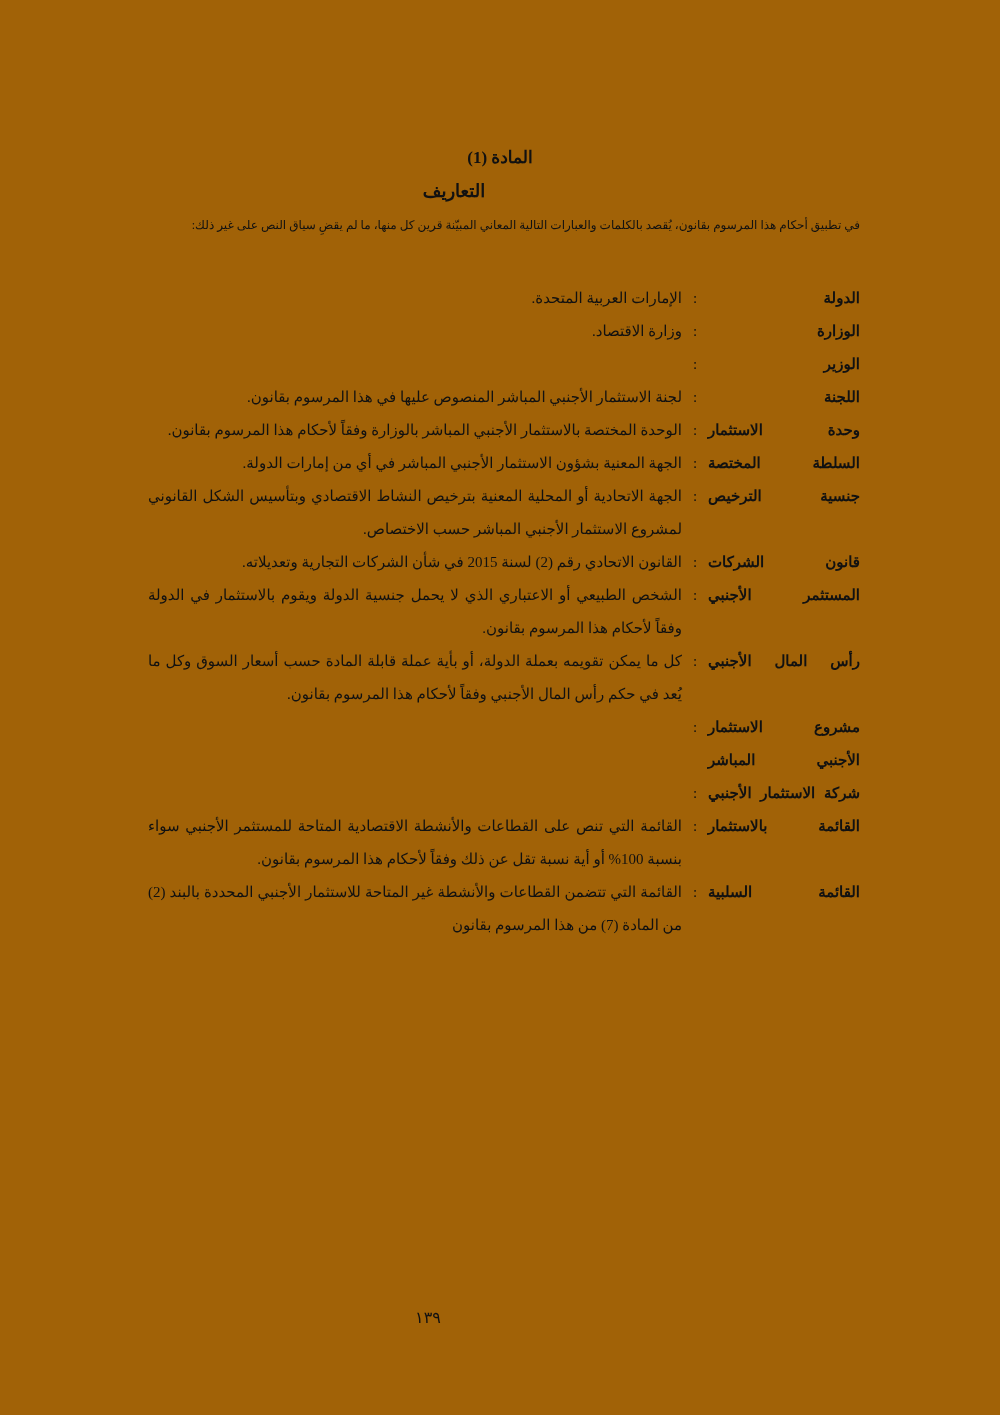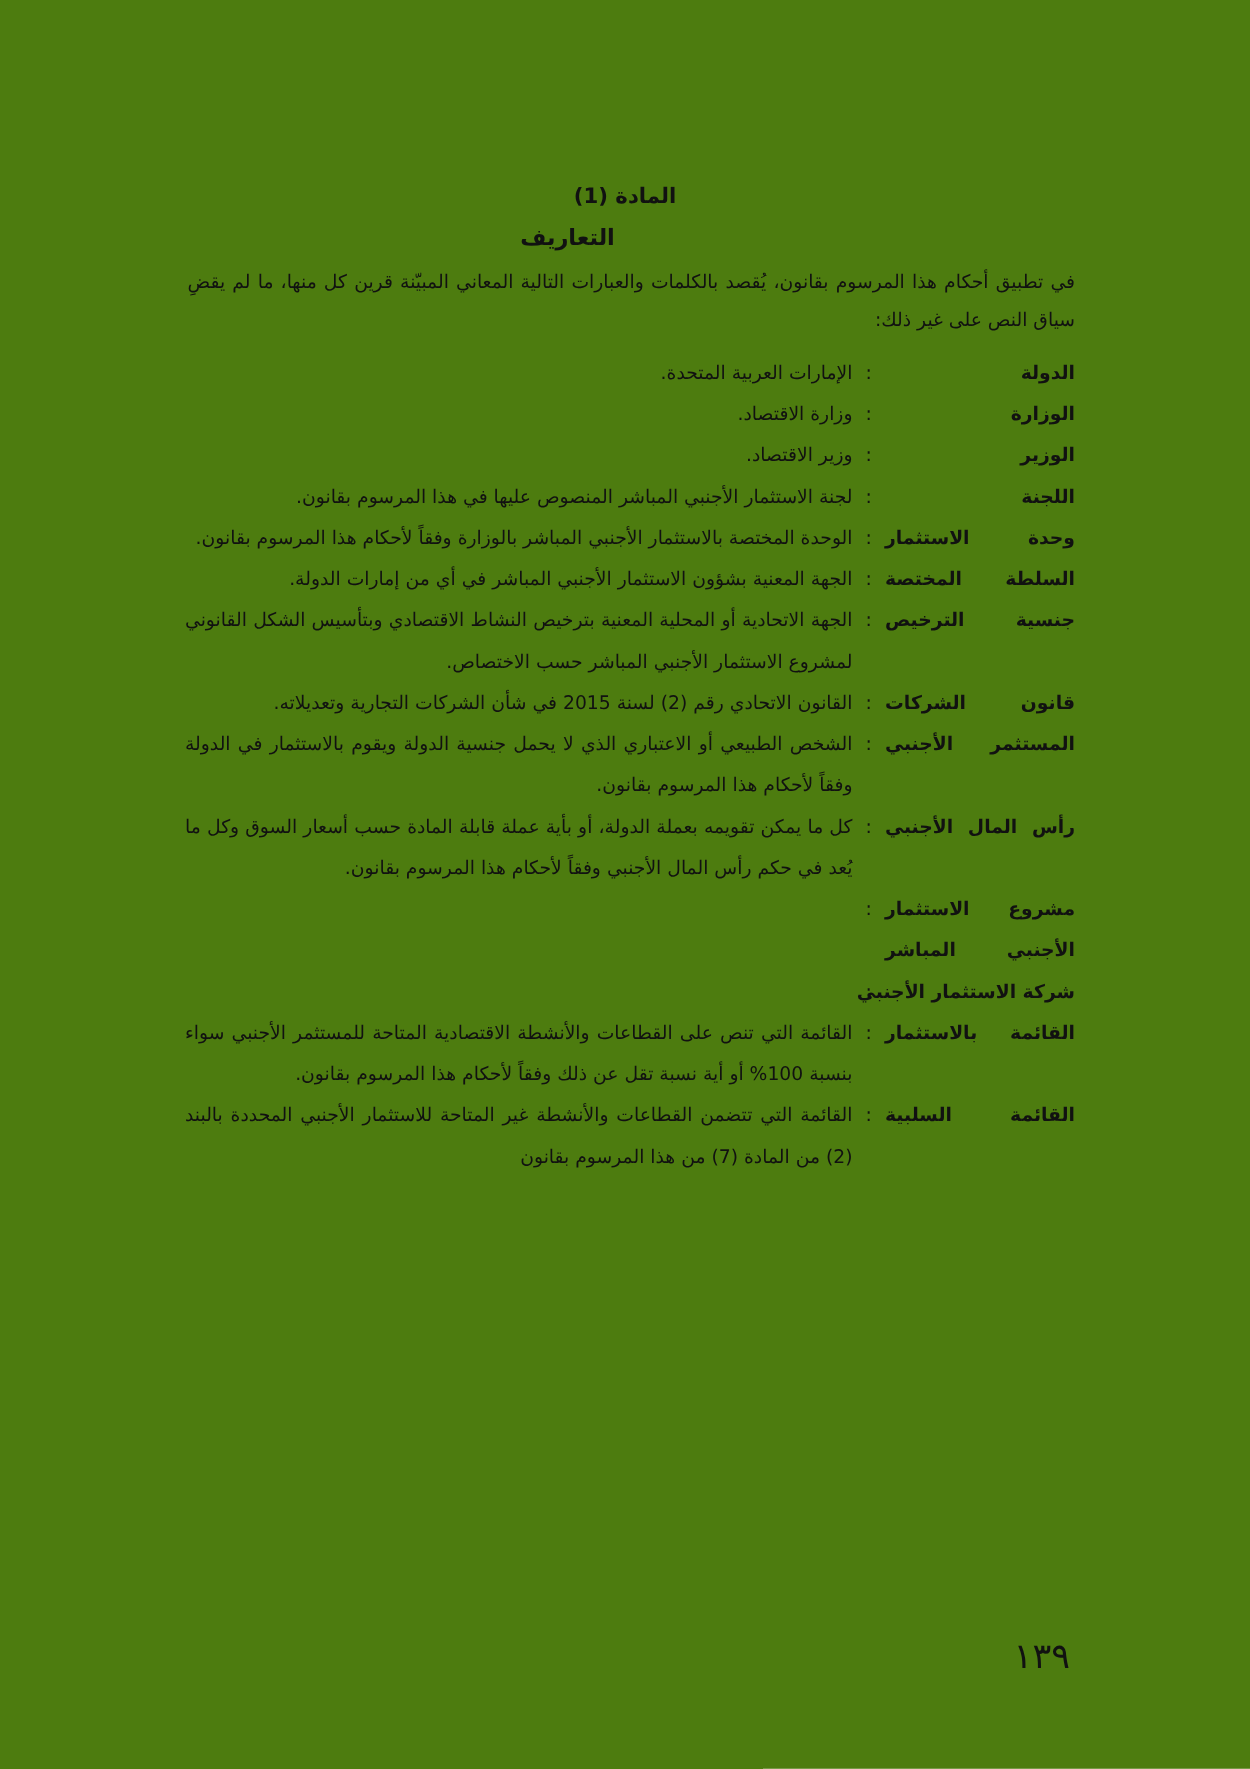--- a/index.html
+++ b/index.html
@@ -1,42 +1,42 @@
 <!DOCTYPE html>
 <html lang="ar" dir="rtl"><head>
 <meta charset="utf-8">
 <style>
   html, body { margin: 0; padding: 0; background: #ffffff; }
   body {
     width: 1000px; height: 1415px; position: relative; overflow: hidden;
     font-family: "DejaVu Sans", "Liberation Sans", sans-serif;
     color: #111;
   }
-  .page { position: absolute; left: 0; top: 0; width: 1000px; height: 1415px; background: #4d7c0f; }
+  .page { position: absolute; left: 0; top: 0; width: 1000px; height: 1415px; background: #a16207; font-family: Liberation Serif, serif; }
   .article-title {
     position: absolute; top: 147px; left: 0; width: 1000px; text-align: center;
     font-weight: bold; font-size: 17px;
   }
   .section-title {
     position: absolute; top: 180px; left: 0; width: 908px; text-align: center;
     font-weight: bold; font-size: 18px;
   }
   .intro {
     position: absolute; top: 210px; right: 140px; width: 710px;
-    font-size: 15px; line-height: 31px; text-align: justify;
+    font-size: 12px; line-height: 31px; text-align: justify;
   }
   .defs { position: absolute; top: 282px; right: 140px; width: 712px; }
   .def-row { display: flex; flex-direction: row; align-items: flex-start; font-size: 15px; line-height: 33px; }
   .def-term { width: 152px; flex: 0 0 152px; font-weight: bold; text-align: justify; text-align-last: justify; white-space: nowrap; }
   .def-term .line { display: block; }
   .def-colon { width: 26px; flex: 0 0 26px; text-align: center; }
   .def-text { flex: 1; text-align: justify; }
   .page-number {
-    position: absolute; top: 1308px; left: 0; width: 856px; 
-    font-size: 28px; letter-spacing: 2px;
+    position: absolute; top: 1308px; left: 0; width: 856px; text-align: center;
+    font-size: 16px; letter-spacing: 2px;
   }
 </style>
 </head>
 <body>
 
 <div class="page">
   <div class="article-title">المادة (1)</div>
   <div class="section-title">التعاريف</div>
   <div class="intro">في تطبيق أحكام هذا المرسوم بقانون، يُقصد بالكلمات والعبارات التالية المعاني المبيّنة قرين كل منها، ما لم يقضِ سياق النص على غير ذلك:</div>
 
@@ -53,21 +53,20 @@
           <span class="line">الوزارة</span>
         </div>
         <div class="def-colon">:</div>
         <div class="def-text">وزارة الاقتصاد.</div>
       </div>
       <div class="def-row">
         <div class="def-term">
           <span class="line">الوزير</span>
         </div>
         <div class="def-colon">:</div>
-        <div class="def-text">وزير الاقتصاد.</div>
       </div>
       <div class="def-row">
         <div class="def-term">
           <span class="line">اللجنة</span>
         </div>
         <div class="def-colon">:</div>
         <div class="def-text">لجنة الاستثمار الأجنبي المباشر المنصوص عليها في هذا المرسوم بقانون.</div>
       </div>
       <div class="def-row">
         <div class="def-term">

